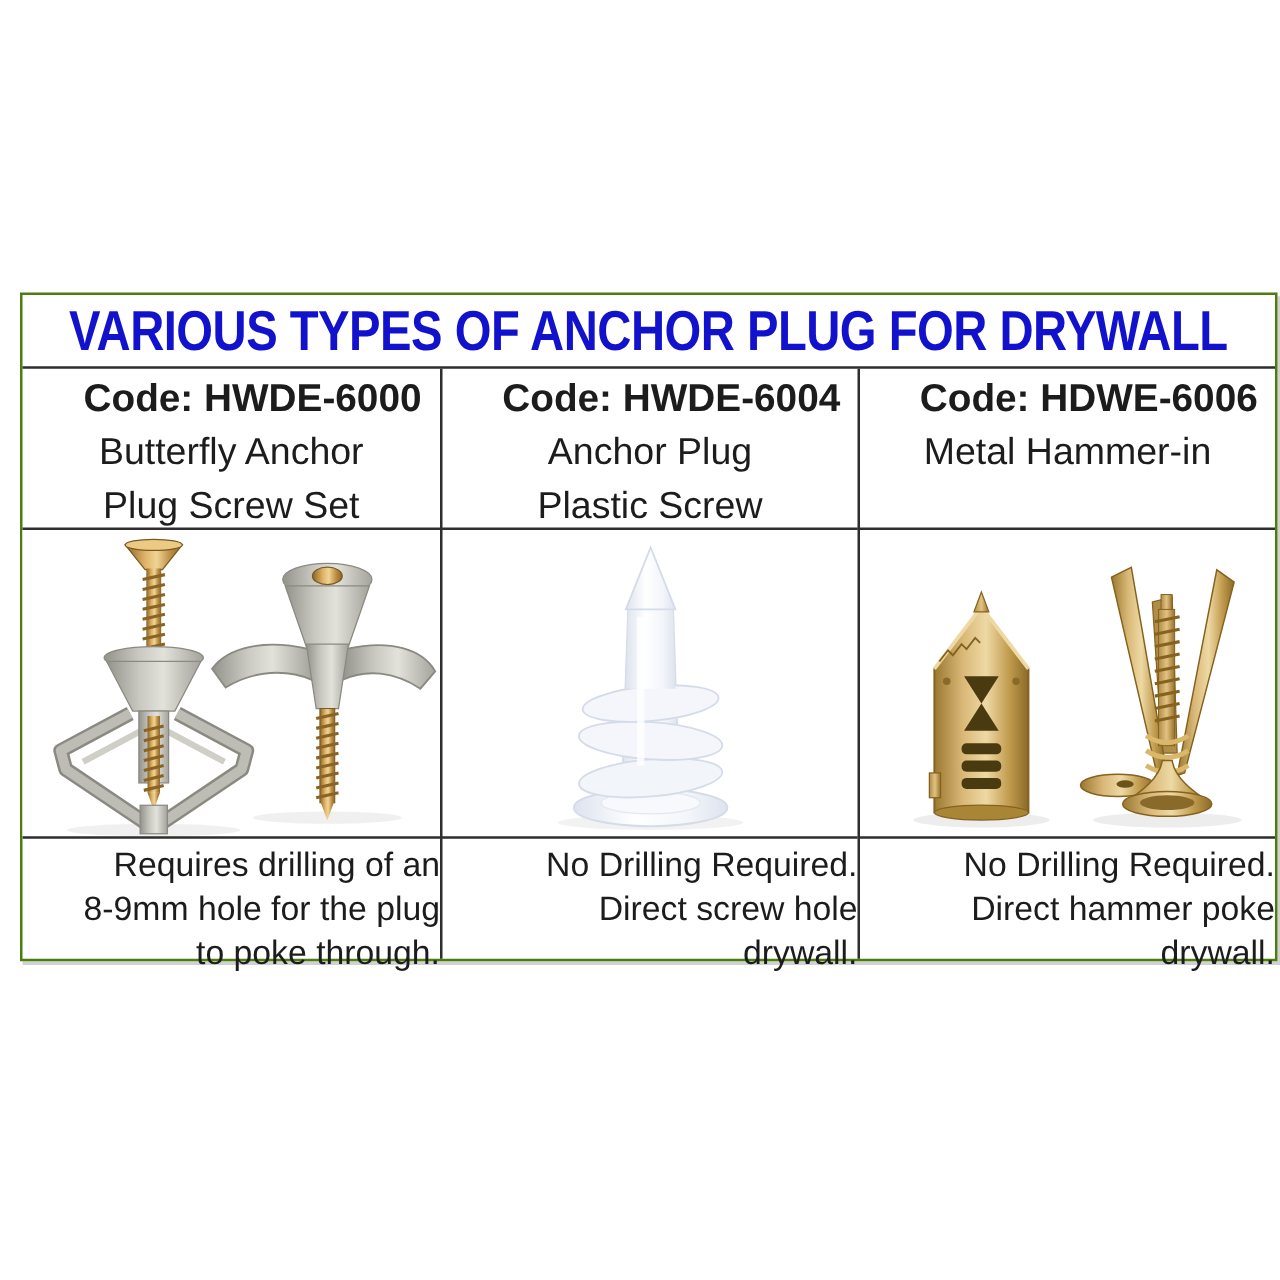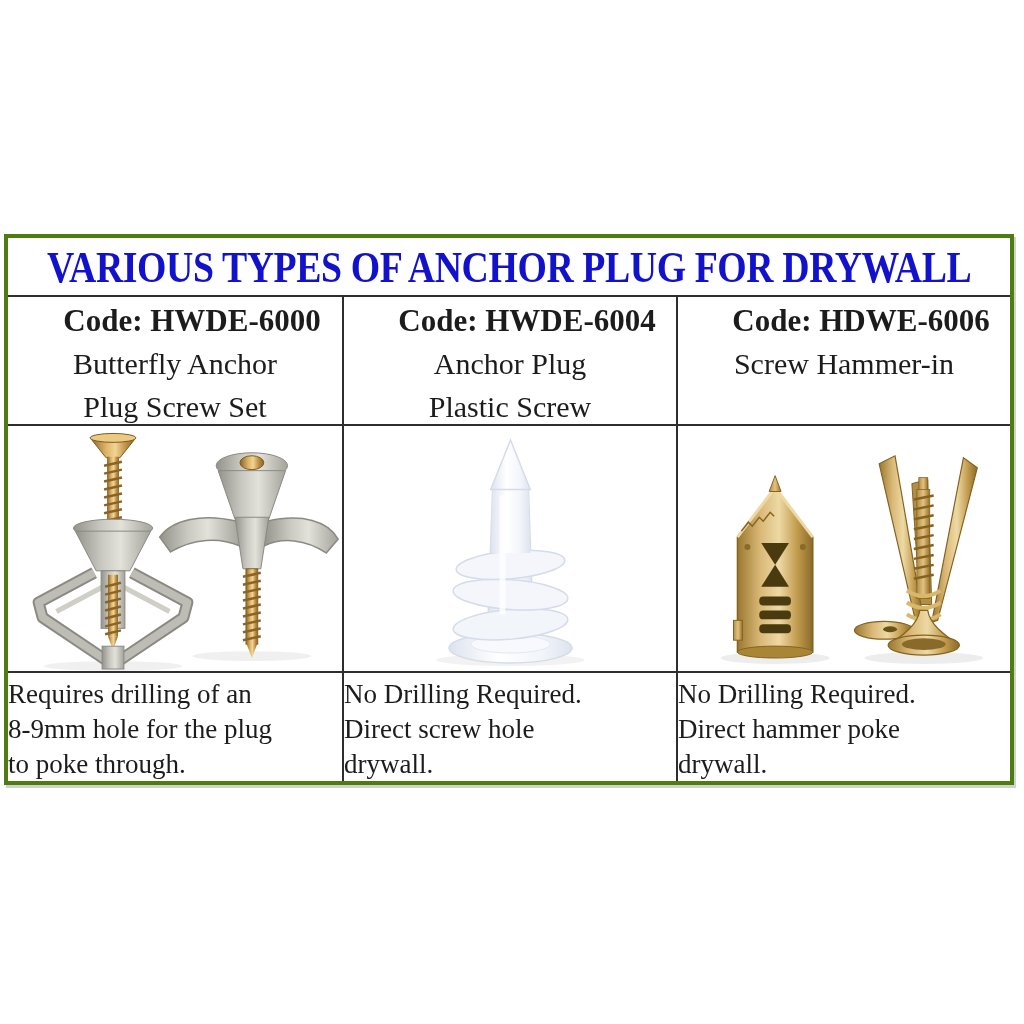--- a/index.html
+++ b/index.html
@@ -4,24 +4,23 @@
 <style>
   html,body { margin:0; padding:0; }
   body {
     width:1024px; height:1024px; background:#ffffff;
     font-family:"Liberation Sans", sans-serif;
     -webkit-font-smoothing:antialiased;
   }
   .canvas { position:relative; width:1024px; height:1024px; background:#ffffff; overflow:hidden; }
 
   .anchor-table {
-    position:absolute; left:4px; top:234px; width:1002px;
-    background:#ffffff; border:4px solid #4d7c0f;
+    position:absolute; left:16px; top:234px; width:1002px;
+    background:#ffffff; border:2px solid #4d7c0f;
     box-shadow:2px 3px 0 rgba(0,0,0,0.18);
-    font-family:Liberation Serif, serif;
   }
   .title-row {
     height:57px; display:flex; align-items:center; justify-content:center;
     border-bottom:2px solid #2e2e2e; overflow:hidden;
   }
   .title-text {
     font-weight:bold; font-size:45px; color:#1212cc;
     white-space:nowrap; transform:scaleX(0.84); transform-origin:center;
     letter-spacing:-0.5px;
   }
@@ -29,21 +28,21 @@
   .cell { border-left:2px solid #2e2e2e; box-sizing:border-box; }
   .cell.first { border-left:none; }
 
   .name-cell { height:129px; border-bottom:2px solid #2e2e2e; text-align:center; padding-top:3px; color:#1c1c1c; }
   .code-line { font-size:31px; font-weight:bold; line-height:42px;padding-left:34px; }
   .name-line { font-size:30px; line-height:43px; }
 
   .img-cell { height:247px; border-bottom:2px solid #2e2e2e; background:#ffffff; }
   .img-cell svg { width:100%; height:100%; display:block; }
 
-  .desc-cell { height:108px; text-align:left; padding-top:4px; color:#1c1c1c; }
+  .desc-cell { height:96px; text-align:right; padding-top:4px; color:#1c1c1c; }
   .desc-line { font-size:27px; line-height:35px; }
 </style>
 </head>
 <body>
 
 <div class="canvas">
   <div class="anchor-table">
 
     <div class="title-row">
       <div class="title-text">VARIOUS TYPES OF ANCHOR PLUG FOR DRYWALL</div>
@@ -55,21 +54,21 @@
         <div class="name-line">Butterfly Anchor</div>
         <div class="name-line">Plug Screw Set</div>
       </div>
       <div class="cell name-cell">
         <div class="code-line">Code: HWDE-6004</div>
         <div class="name-line">Anchor Plug</div>
         <div class="name-line">Plastic Screw</div>
       </div>
       <div class="cell name-cell">
         <div class="code-line">Code: HDWE-6006</div>
-        <div class="name-line">Screw Hammer-in</div>
+        <div class="name-line">Metal Hammer-in</div>
       </div>
     </div>
 
     <div class="grid">
 
       <div class="cell first img-cell">
         <svg viewBox="0 0 335 247" preserveAspectRatio="xMidYMid meet">
           <defs>
             <linearGradient id="br1" x1="0" y1="0" x2="1" y2="0">
               <stop offset="0" stop-color="#8a6426"></stop>

